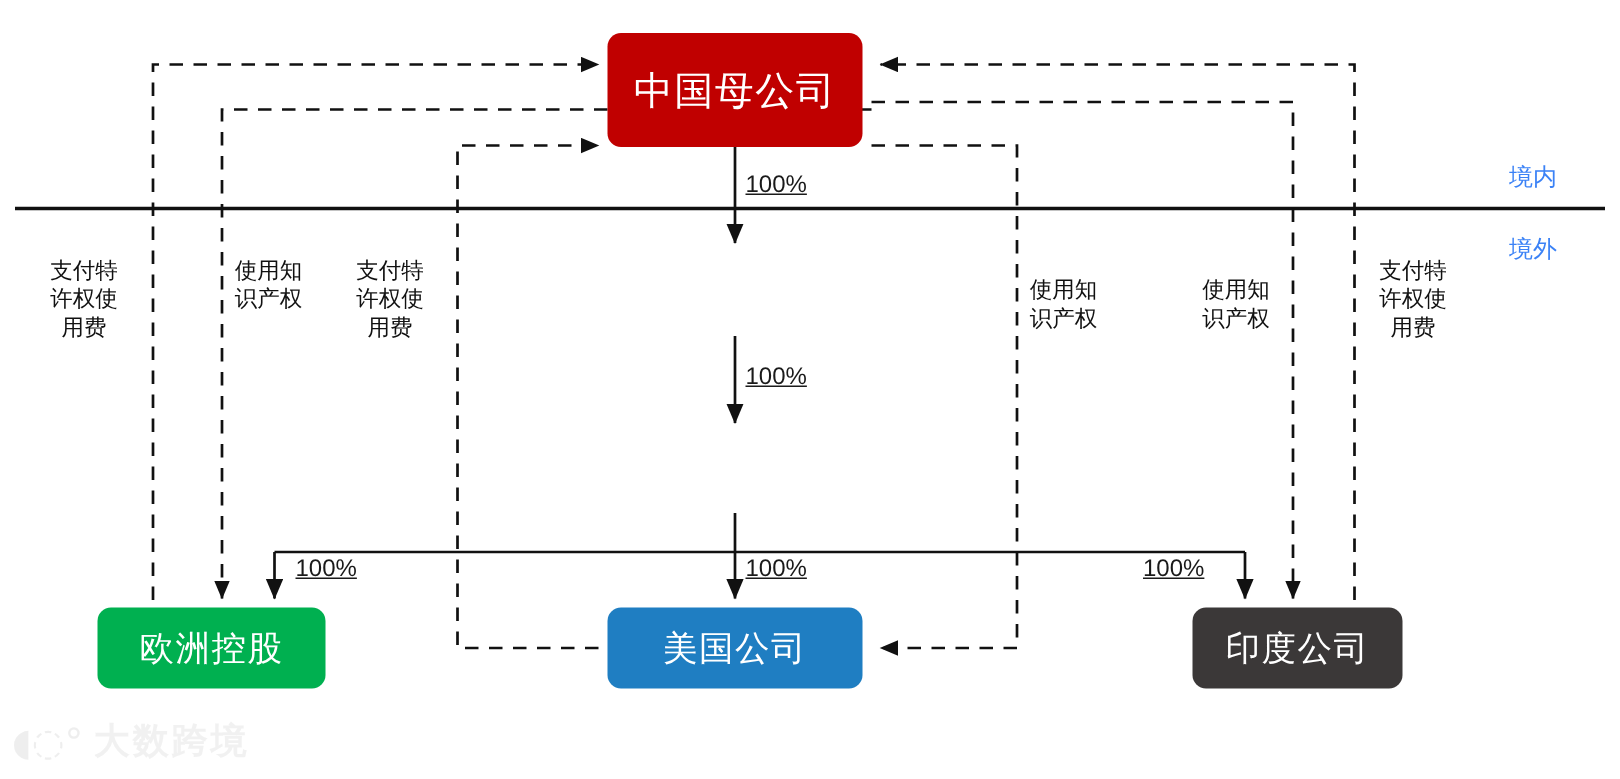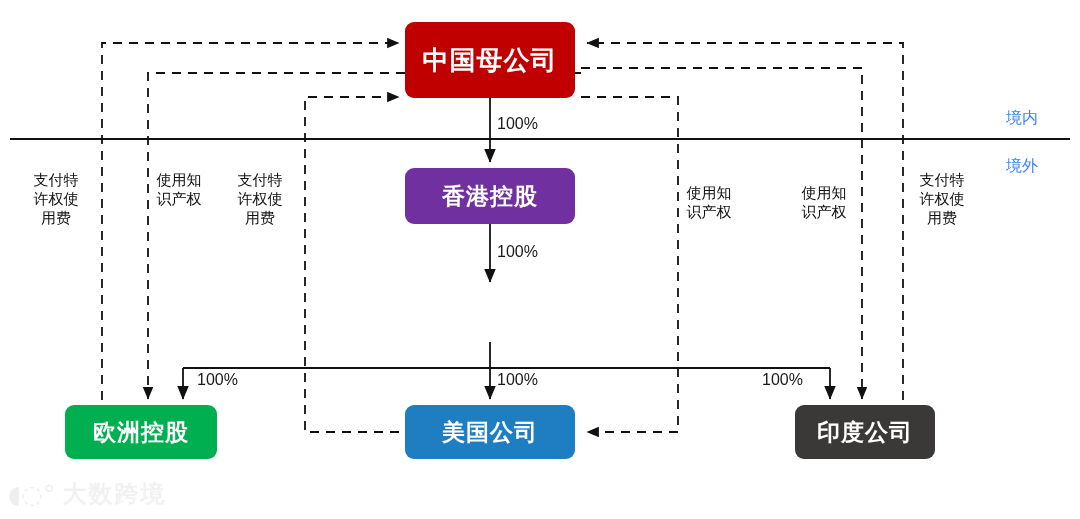--- a/index.html
+++ b/index.html
@@ -1,31 +1,31 @@
 <!DOCTYPE html>
 <html><head>
 <meta charset="utf-8">
 <style>
   html,body{margin:0;padding:0;background:#ffffff;}
   body{font-family:"Liberation Sans","DejaVu Sans",sans-serif;}
   #stage{position:relative;width:1080px;height:519px;background:#fff;overflow:hidden;}
   svg#wires{position:absolute;left:0;top:0;width:1080px;height:519px;}
 
   .node{position:absolute;display:flex;align-items:center;justify-content:center;
-        border-radius:9px;color:#fff;font-weight:bold;letter-spacing:1px;
+        border-radius:9px;color:#fff;font-weight:normal;letter-spacing:1px;
         font-family:"DejaVu Sans","Liberation Sans",sans-serif;}
   .n-parent{left:405px;top:22px;width:170px;height:76px;background:#C00000;font-size:26px;}
   .n-hk{left:405px;top:168px;width:170px;height:56px;background:#7030A0;font-size:23px;}
   .n-eu-hold{left:405px;top:288px;width:170px;height:54px;background:#ED7D31;font-size:23px;}
   .n-eu{left:65px;top:405px;width:152px;height:54px;background:#00B050;font-size:23px;}
   .n-us{left:405px;top:405px;width:170px;height:54px;background:#1F7EC2;font-size:23px;text-align:center;}
   .n-in{left:795px;top:405px;width:140px;height:54px;background:#3B3838;font-size:23px;}
 
   .pct{position:absolute;font-size:16px;color:#1a1a1a;
-       font-family:"Liberation Sans","DejaVu Sans",sans-serif;white-space:nowrap;}
+       font-family:"Liberation Sans","DejaVu Sans",sans-serif;white-space:nowrap;text-decoration:underline;}
 
   .zone{position:absolute;font-size:16px;color:#3b82f6;
         font-family:"DejaVu Sans","Liberation Sans",sans-serif;white-space:nowrap;}
   .z-in{left:1006px;top:108px;}
   .z-out{left:1006px;top:156px;}
 
   .vlabel{position:absolute;font-size:15px;line-height:1.28;color:#111;text-align:center;
           font-family:"DejaVu Sans","Liberation Sans",sans-serif;width:46px;}
 
   .wm{position:absolute;left:8px;top:478px;display:flex;align-items:center;gap:7px;opacity:.34;}
@@ -65,21 +65,20 @@
     <path d="M399,432 L305,432 L305,97 L399,97" fill="none" stroke="#111" stroke-width="1.8" stroke-dasharray="9,7" marker-end="url(#ahs)"></path>
 
     <path d="M581,97 L678,97 L678,432 L587,432" fill="none" stroke="#111" stroke-width="1.8" stroke-dasharray="9,7" marker-end="url(#ahs)"></path>
 
     <path d="M581,68 L862,68 L862,399" fill="none" stroke="#111" stroke-width="1.8" stroke-dasharray="9,7" marker-end="url(#ahs)"></path>
 
     <path d="M903,432 L903,43 L587,43" fill="none" stroke="#111" stroke-width="1.8" stroke-dasharray="9,7" marker-end="url(#ahs)"></path>
   </svg>
 
   <div class="node n-parent">中国母公司</div>
-  <div class="node n-hk">香港控股</div>
   <div class="node n-eu">欧洲控股</div>
   <div class="node n-us">美国公司</div>
   <div class="node n-in">印度公司</div>
 
   <div class="pct" style="left:497px;top:115px;">100%</div>
   <div class="pct" style="left:497px;top:243px;">100%</div>
   <div class="pct" style="left:197px;top:371px;">100%</div>
   <div class="pct" style="left:497px;top:371px;">100%</div>
   <div class="pct" style="left:762px;top:371px;">100%</div>
 

